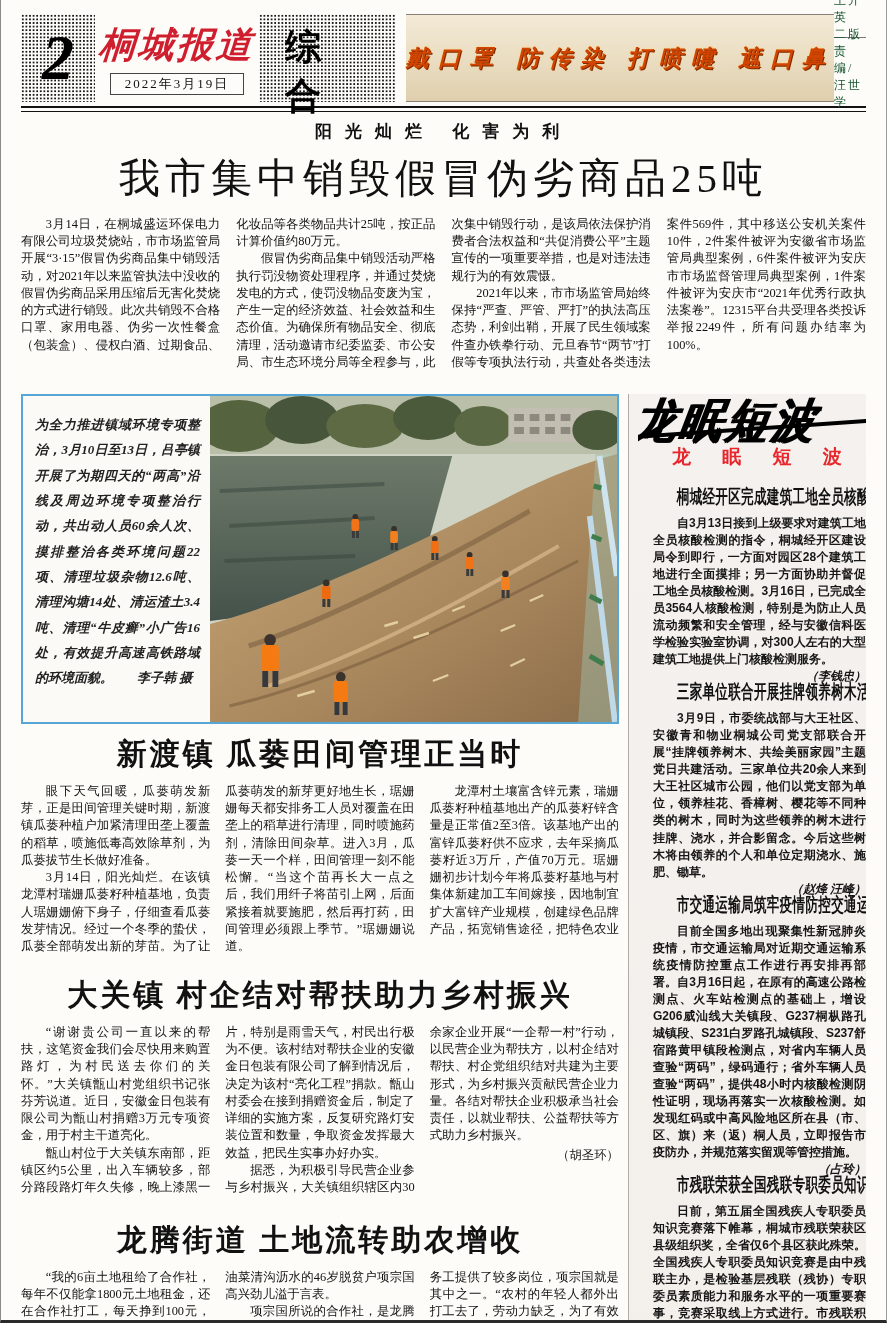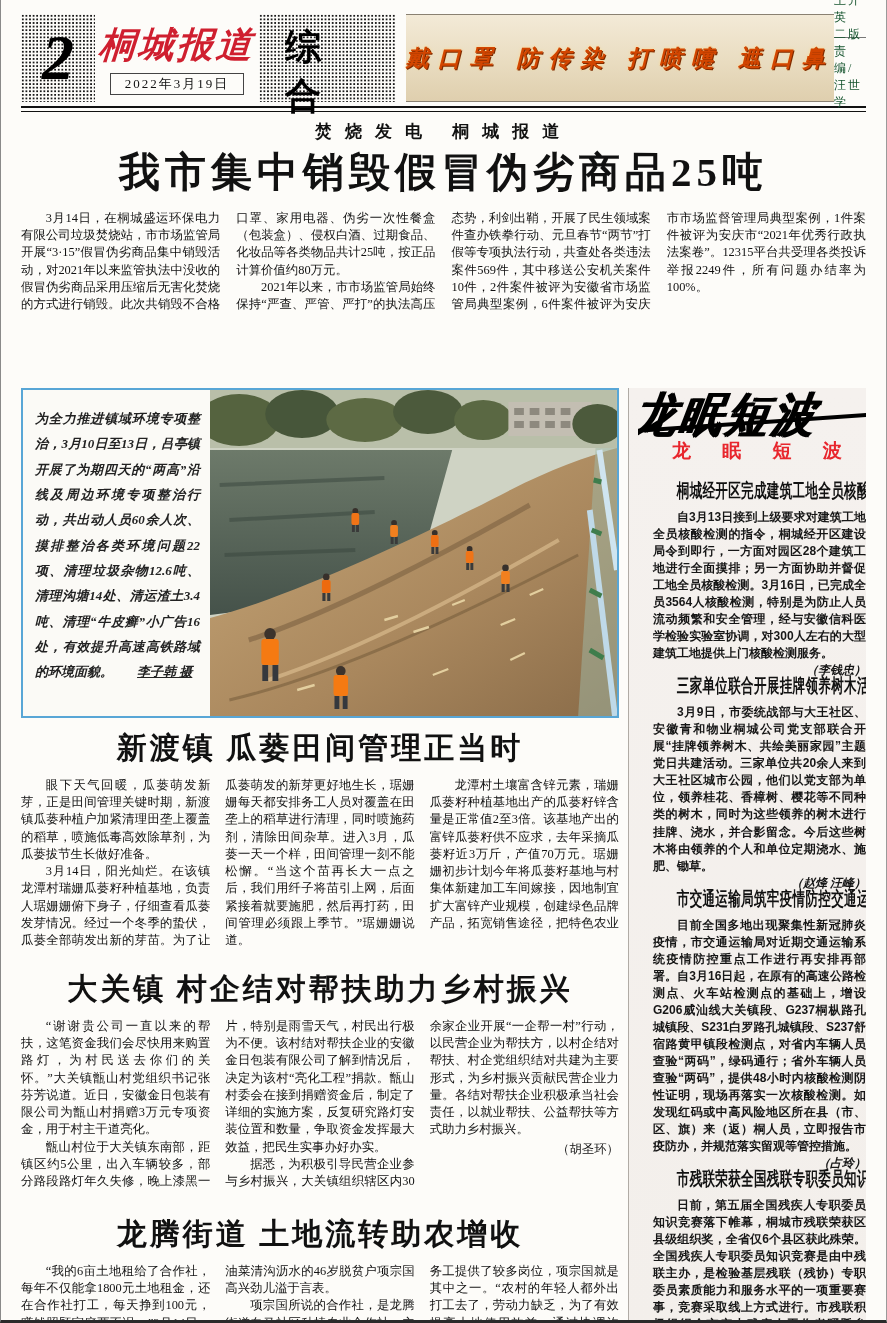--- a/index.html
+++ b/index.html
@@ -27,37 +27,37 @@
     background:linear-gradient(180deg,#f3ead7 0%,#e9dcc0 55%,#dfcfae 100%);
     border-top:1px solid #8a8172;border-bottom:1px solid #8a8172;
     font-size:23px;font-weight:900;font-style:italic;letter-spacing:9px;white-space:nowrap;
     color:#d24500;text-shadow:1px 1px 0 #7e2a00,0 0 3px #ffd98a;}
   .banner-editors{height:24px;display:flex;align-items:center;justify-content:flex-end;
     font-size:12px;letter-spacing:2px;color:#14532d;border-bottom:1px solid #777;padding-right:4px;}
   .double-rule{margin-top:4px;border-top:2.5px solid #111;border-bottom:1px solid #111;height:6px;}
 
   
   .kicker{text-align:center;font-size:17px;font-weight:bold;letter-spacing:13px;margin:8px 0 2px 0;}
-  .headline{text-align:center;font-size:41px;font-weight:700;letter-spacing:5px;margin:2px 0 10px 0;white-space:nowrap;}
+  .headline{text-align:center;font-size:41px;font-weight:400;letter-spacing:5px;margin:8px 0 10px 0;white-space:nowrap;}
   .lead-body{column-count:4;column-gap:16px;height:170px;overflow:hidden;text-align:justify;
     font-size:12.4px;line-height:1.39;}
   .lead-body p,.body3 p{margin:0;text-indent:2em;}
   .byline{margin:2px 0 0 0 !important;text-indent:0 !important;text-align:right;font-size:12.4px;}
 
   
   .main-grid{display:flex;margin-top:8px;height:948px;}
   .left-col{width:608px;padding-right:9px;border-right:1px solid #b0aba5;}
   .sidebar{flex:1;padding-left:9px;background:linear-gradient(180deg,#f5f1ee,#f3efeb);overflow:hidden;}
 
   
   .photo-block{display:flex;height:330px;border:2px solid #58a6d6;margin:0 0 4px 0;background:#fbfaf6;}
   .photo-caption{width:31.5%;padding:16px 10px 6px 12px;font-size:13px;line-height:1.95;font-style:italic;
     font-weight:600;text-align:justify;color:#222;}
   .photo-caption .cap-text{text-indent:2em;display:inline;}
-  .photo-credit{margin-left:1.6em;white-space:nowrap;font-weight:700;text-decoration:underline;}
+  .photo-credit{margin-left:1.6em;white-space:nowrap;font-weight:700;}
   .photo-wrap{flex:1;overflow:hidden;}
   .photo-wrap svg{width:100%;height:100%;display:block;}
 
   
   .art-title{text-align:center;font-size:30px;font-weight:700;letter-spacing:3px;margin:10px 0 8px 0;white-space:nowrap;}
   .body3{column-count:3;column-gap:15px;overflow:hidden;text-align:justify;font-size:12.4px;line-height:1.39;}
   .h-xindu{height:182px;}
   .h-daguan{height:186px;}
   .h-longteng{height:108px;}
 
@@ -94,24 +94,25 @@
       <span class="section-title">综  合</span>
     </div>
     <div class="banner-block">
       <div class="banner-slogan">戴口罩  防传染  打喷嚏  遮口鼻</div>
       <div class="banner-editors">一版/责编王开英　二版责编/汪世学</div>
     </div>
   </header>
   <div class="double-rule"></div>
 
   <section>
-    <div class="kicker">焚烧发电  桐城报道</div>
+    <div class="kicker">阳光灿烂  化害为利</div>
     <h1 class="headline">我市集中销毁假冒伪劣商品25吨</h1>
     <div class="lead-body">
       <p>3月14日，在桐城盛运环保电力有限公司垃圾焚烧站，市市场监管局开展“3·15”假冒伪劣商品集中销毁活动，对2021年以来监管执法中没收的假冒伪劣商品采用压缩后无害化焚烧的方式进行销毁。此次共销毁不合格口罩、家用电器、伪劣一次性餐盒（包装盒）、侵权白酒、过期食品、化妆品等各类物品共计25吨，按正品计算价值约80万元。</p>
+      <p>假冒伪劣商品集中销毁活动严格执行罚没物资处理程序，并通过焚烧发电的方式，使罚没物品变废为宝，产生一定的经济效益、社会效益和生态价值。为确保所有物品安全、彻底清理，活动邀请市纪委监委、市公安局、市生态环境分局等全程参与，此次集中销毁行动，是该局依法保护消费者合法权益和“共促消费公平”主题宣传的一项重要举措，也是对违法违规行为的有效震慑。</p>
       <p>2021年以来，市市场监管局始终保持“严查、严管、严打”的执法高压态势，利剑出鞘，开展了民生领域案件查办铁拳行动、元旦春节“两节”打假等专项执法行动，共查处各类违法案件569件，其中移送公安机关案件10件，2件案件被评为安徽省市场监管局典型案例，6件案件被评为安庆市市场监督管理局典型案例，1件案件被评为安庆市“2021年优秀行政执法案卷”。12315平台共受理各类投诉举报2249件，所有问题办结率为100%。</p>
 
     </div>
   </section>
 
   <div class="main-grid">
 
     <div class="left-col">
 
       <figure class="photo-block" style="margin:0 0 4px 0;">

